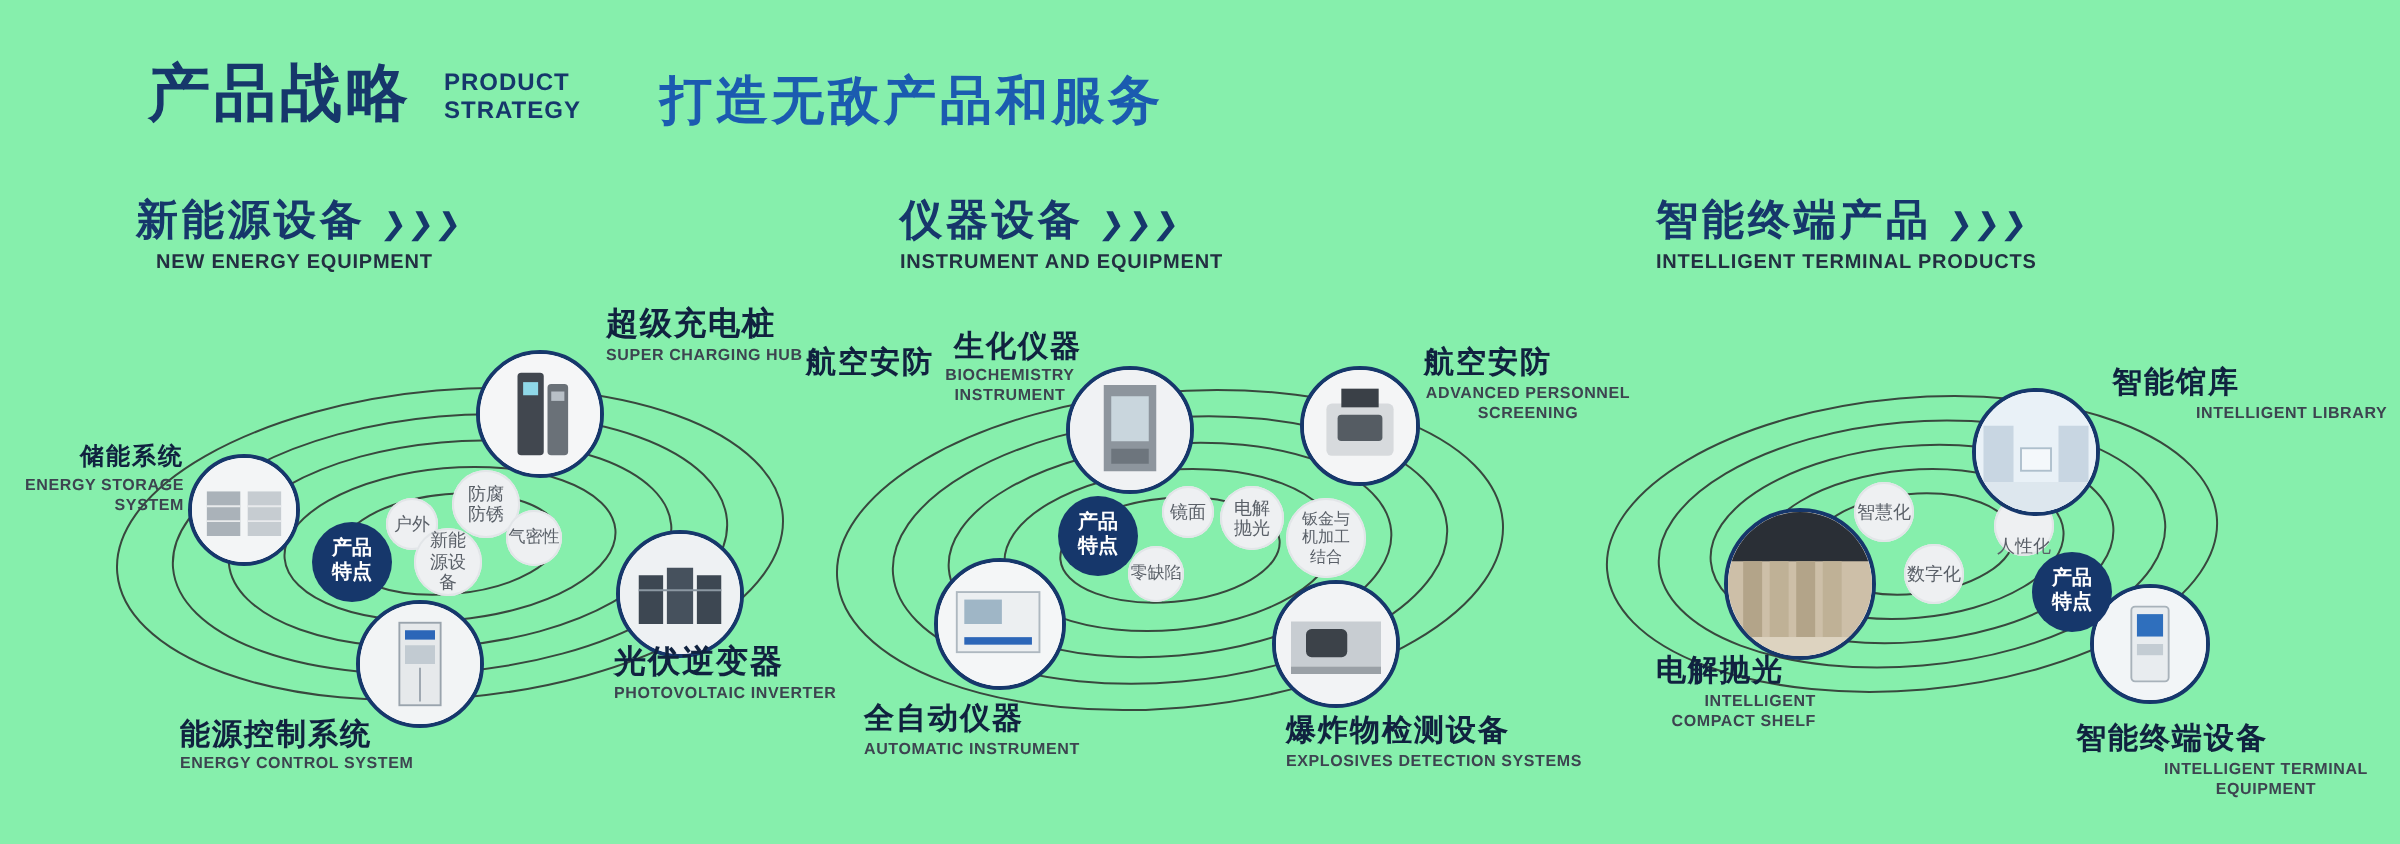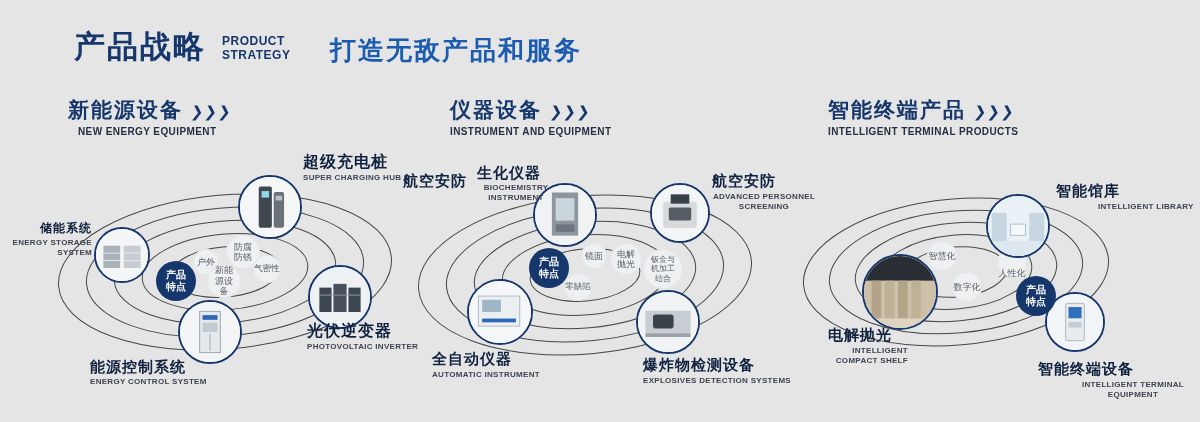--- a/index.html
+++ b/index.html
@@ -1,16 +1,16 @@
 <!DOCTYPE html>
 <html><head>
 <meta charset="utf-8">
 <style>
   html,body{margin:0;padding:0;background:#fff;}
-  .canvas{position:relative;width:1200px;height:422px;background:#e5e5e5;overflow:hidden;
+  .canvas{position:relative;width:1200px;height:422px;background:#86efac;overflow:hidden;
           font-family:"Liberation Sans","DejaVu Sans",sans-serif;}
   
   .main-title{position:absolute;left:74px;top:26px;font-size:31px;font-weight:bold;color:#16376b;letter-spacing:2px;}
   .main-sub{position:absolute;left:222px;top:35px;font-size:12px;font-weight:bold;color:#16376b;line-height:1.15;letter-spacing:.5px;}
   .slogan{position:absolute;left:330px;top:33px;font-size:26px;font-weight:bold;color:#1b5bb0;letter-spacing:2px;}
   
   .sec-title{position:absolute;font-size:21px;font-weight:bold;color:#16376b;letter-spacing:2px;white-space:nowrap;}
   .sec-arrows{font-size:15px;font-weight:bold;color:#16376b;letter-spacing:1px;margin-left:8px;display:inline-block;transform:skewX(-8deg);}
   .sec-sub{position:absolute;font-size:10px;font-weight:bold;color:#232f42;letter-spacing:.4px;white-space:nowrap;}
   
@@ -191,21 +191,21 @@
         <rect x="8" y="44" width="48" height="4" fill="#9aa0a6"></rect>
       </svg>
   </div>
 
   <div class="badge" style="left:529px;top:248px;width:40px;height:40px;">
       <span>产品特点</span>
     </div>
 
   <div class="plabel-zh" style="left:403px;top:172px;">航空安防</div>
   <div class="plabel-zh" style="left:477px;top:164px;">生化仪器</div>
-  <div class="plabel-en" style="left:477px;top:183px;width:78px;">BIOCHEMISTRY INSTRUMENT</div>
+  <div class="plabel-en" style="left:466px;top:183px;width:78px;">BIOCHEMISTRY INSTRUMENT</div>
   <div class="plabel-zh" style="left:712px;top:172px;">航空安防</div>
   <div class="plabel-en" style="left:712px;top:192px;width:104px;">ADVANCED PERSONNEL SCREENING</div>
   <div class="plabel-zh" style="left:432px;top:350px;">全自动仪器</div>
   <div class="plabel-en" style="left:432px;top:370px;">AUTOMATIC INSTRUMENT</div>
   <div class="plabel-zh" style="left:643px;top:356px;">爆炸物检测设备</div>
   <div class="plabel-en" style="left:643px;top:376px;">EXPLOSIVES DETECTION SYSTEMS</div>
 
   <div class="sec-title" style="left:828px;top:96px;">
     <span>智能终端产品</span><span class="sec-arrows">❯❯❯</span>
   </div>

